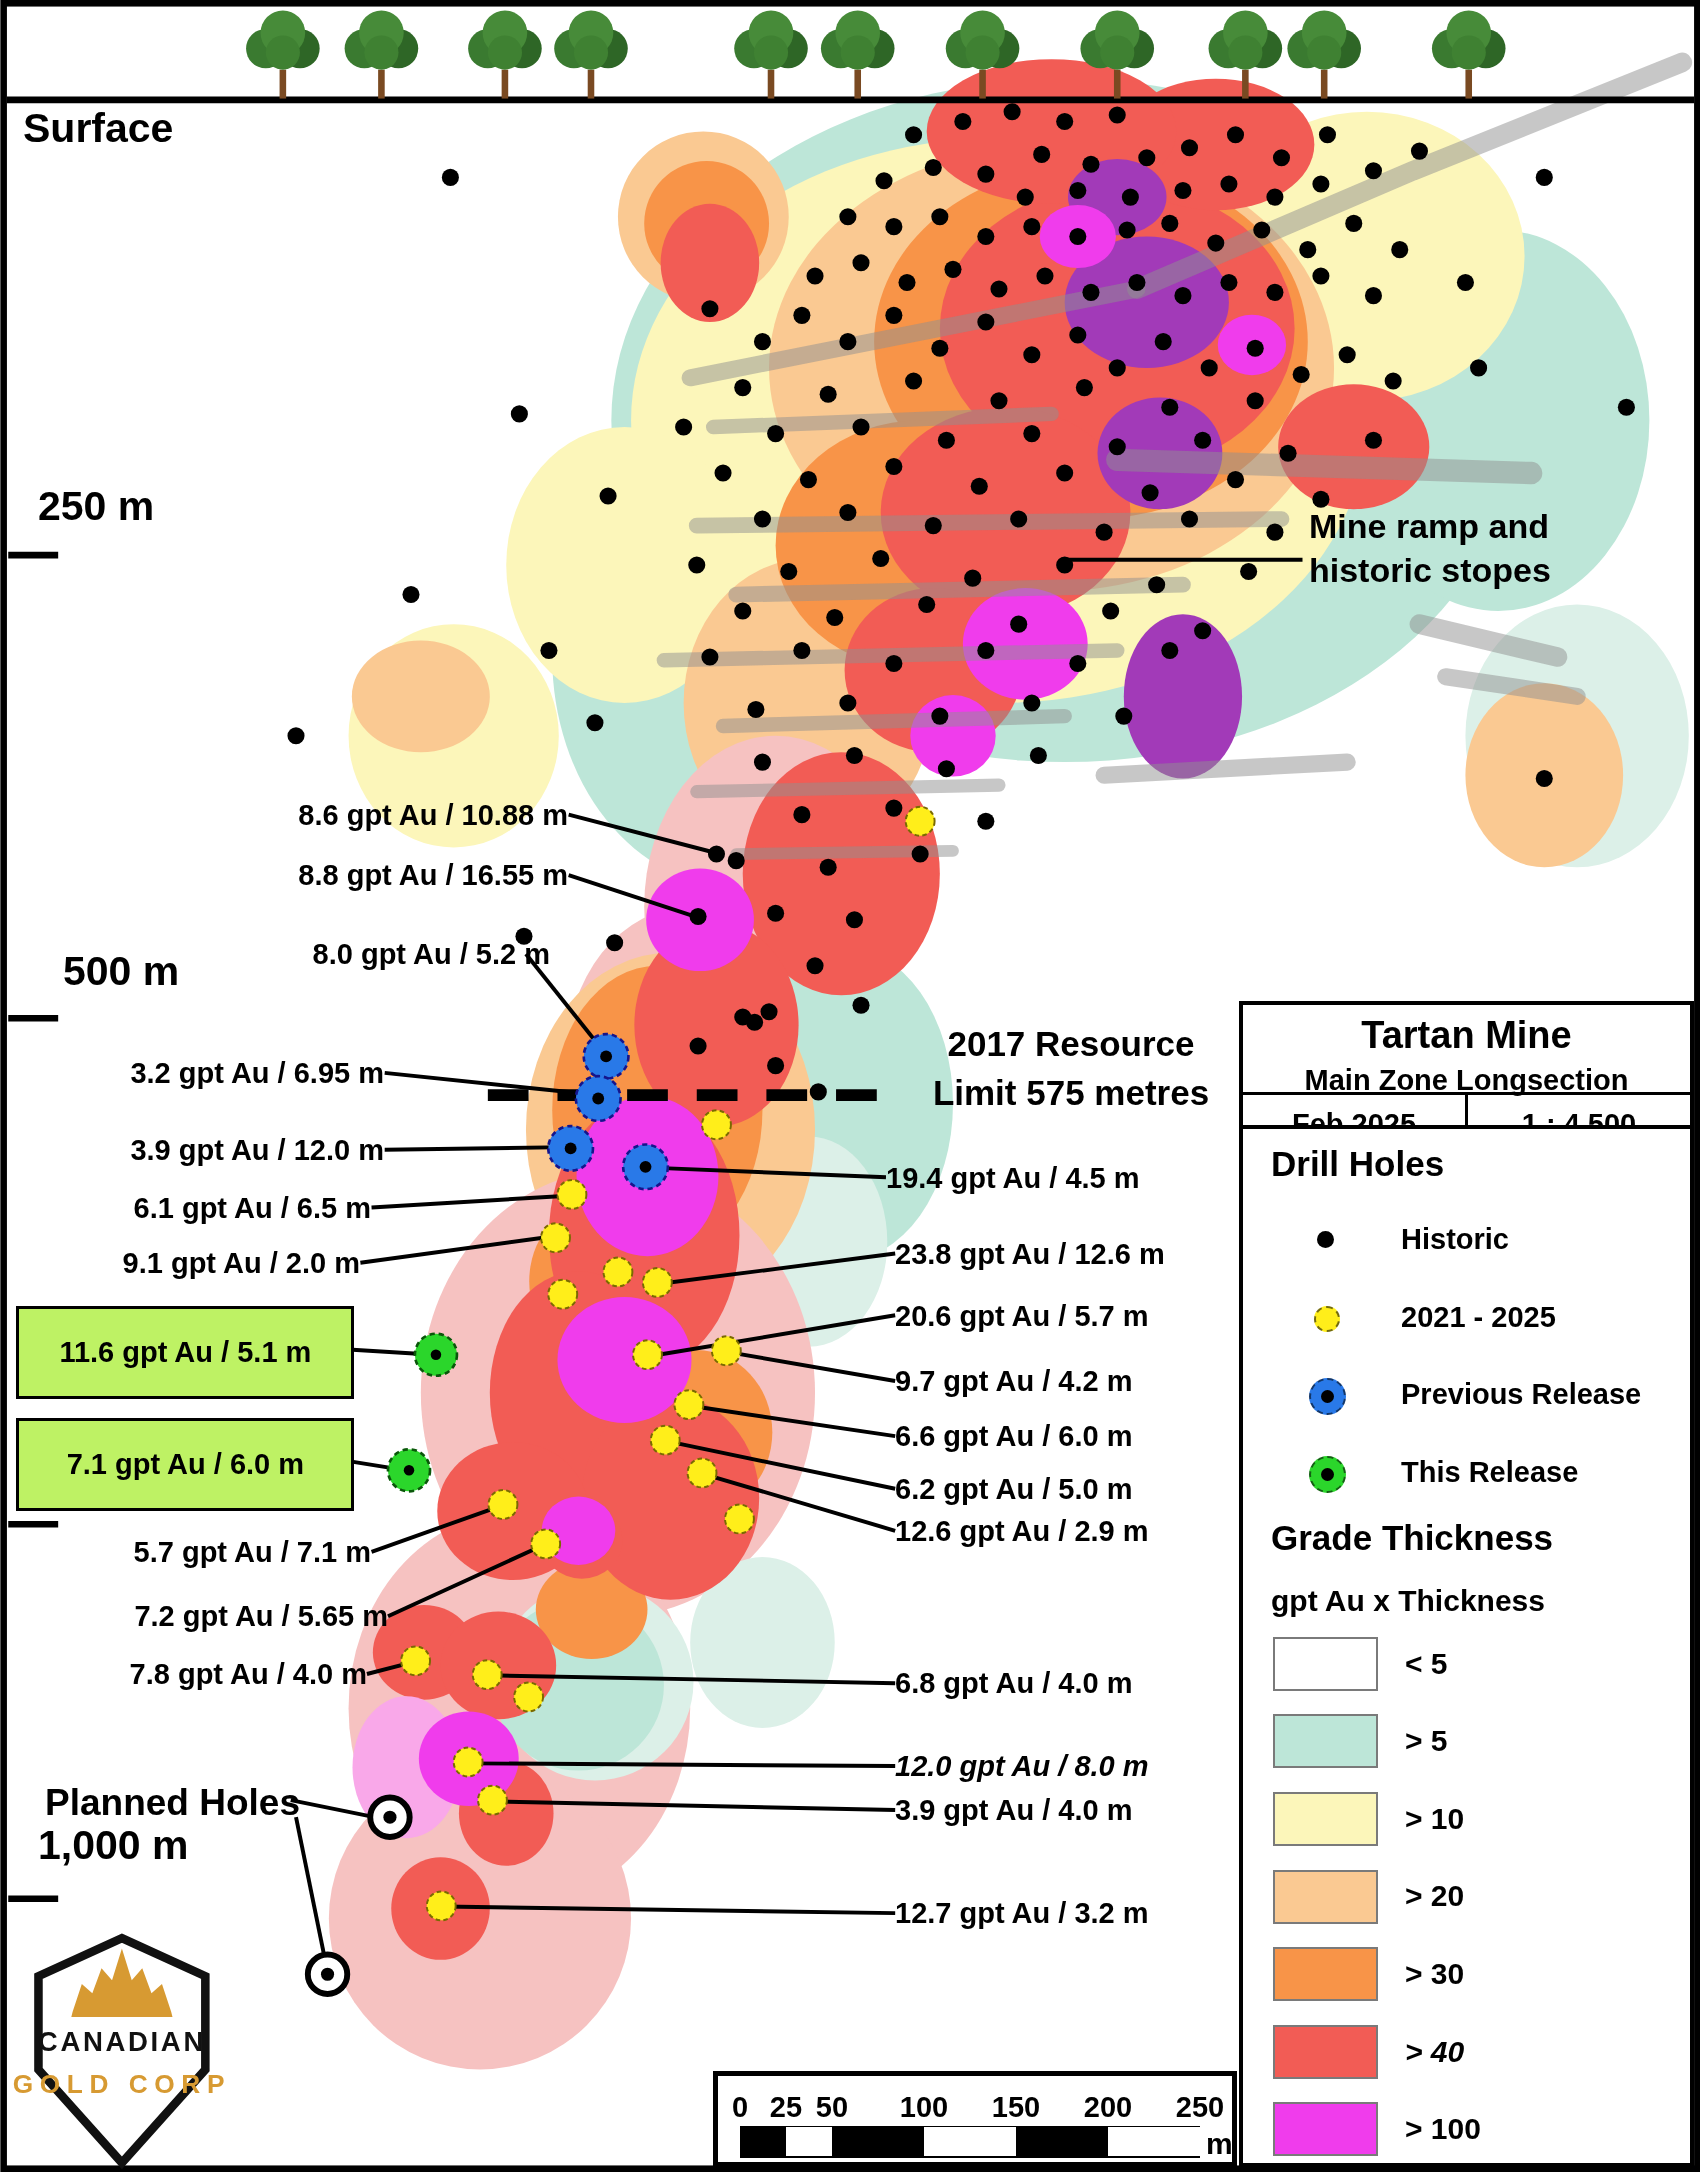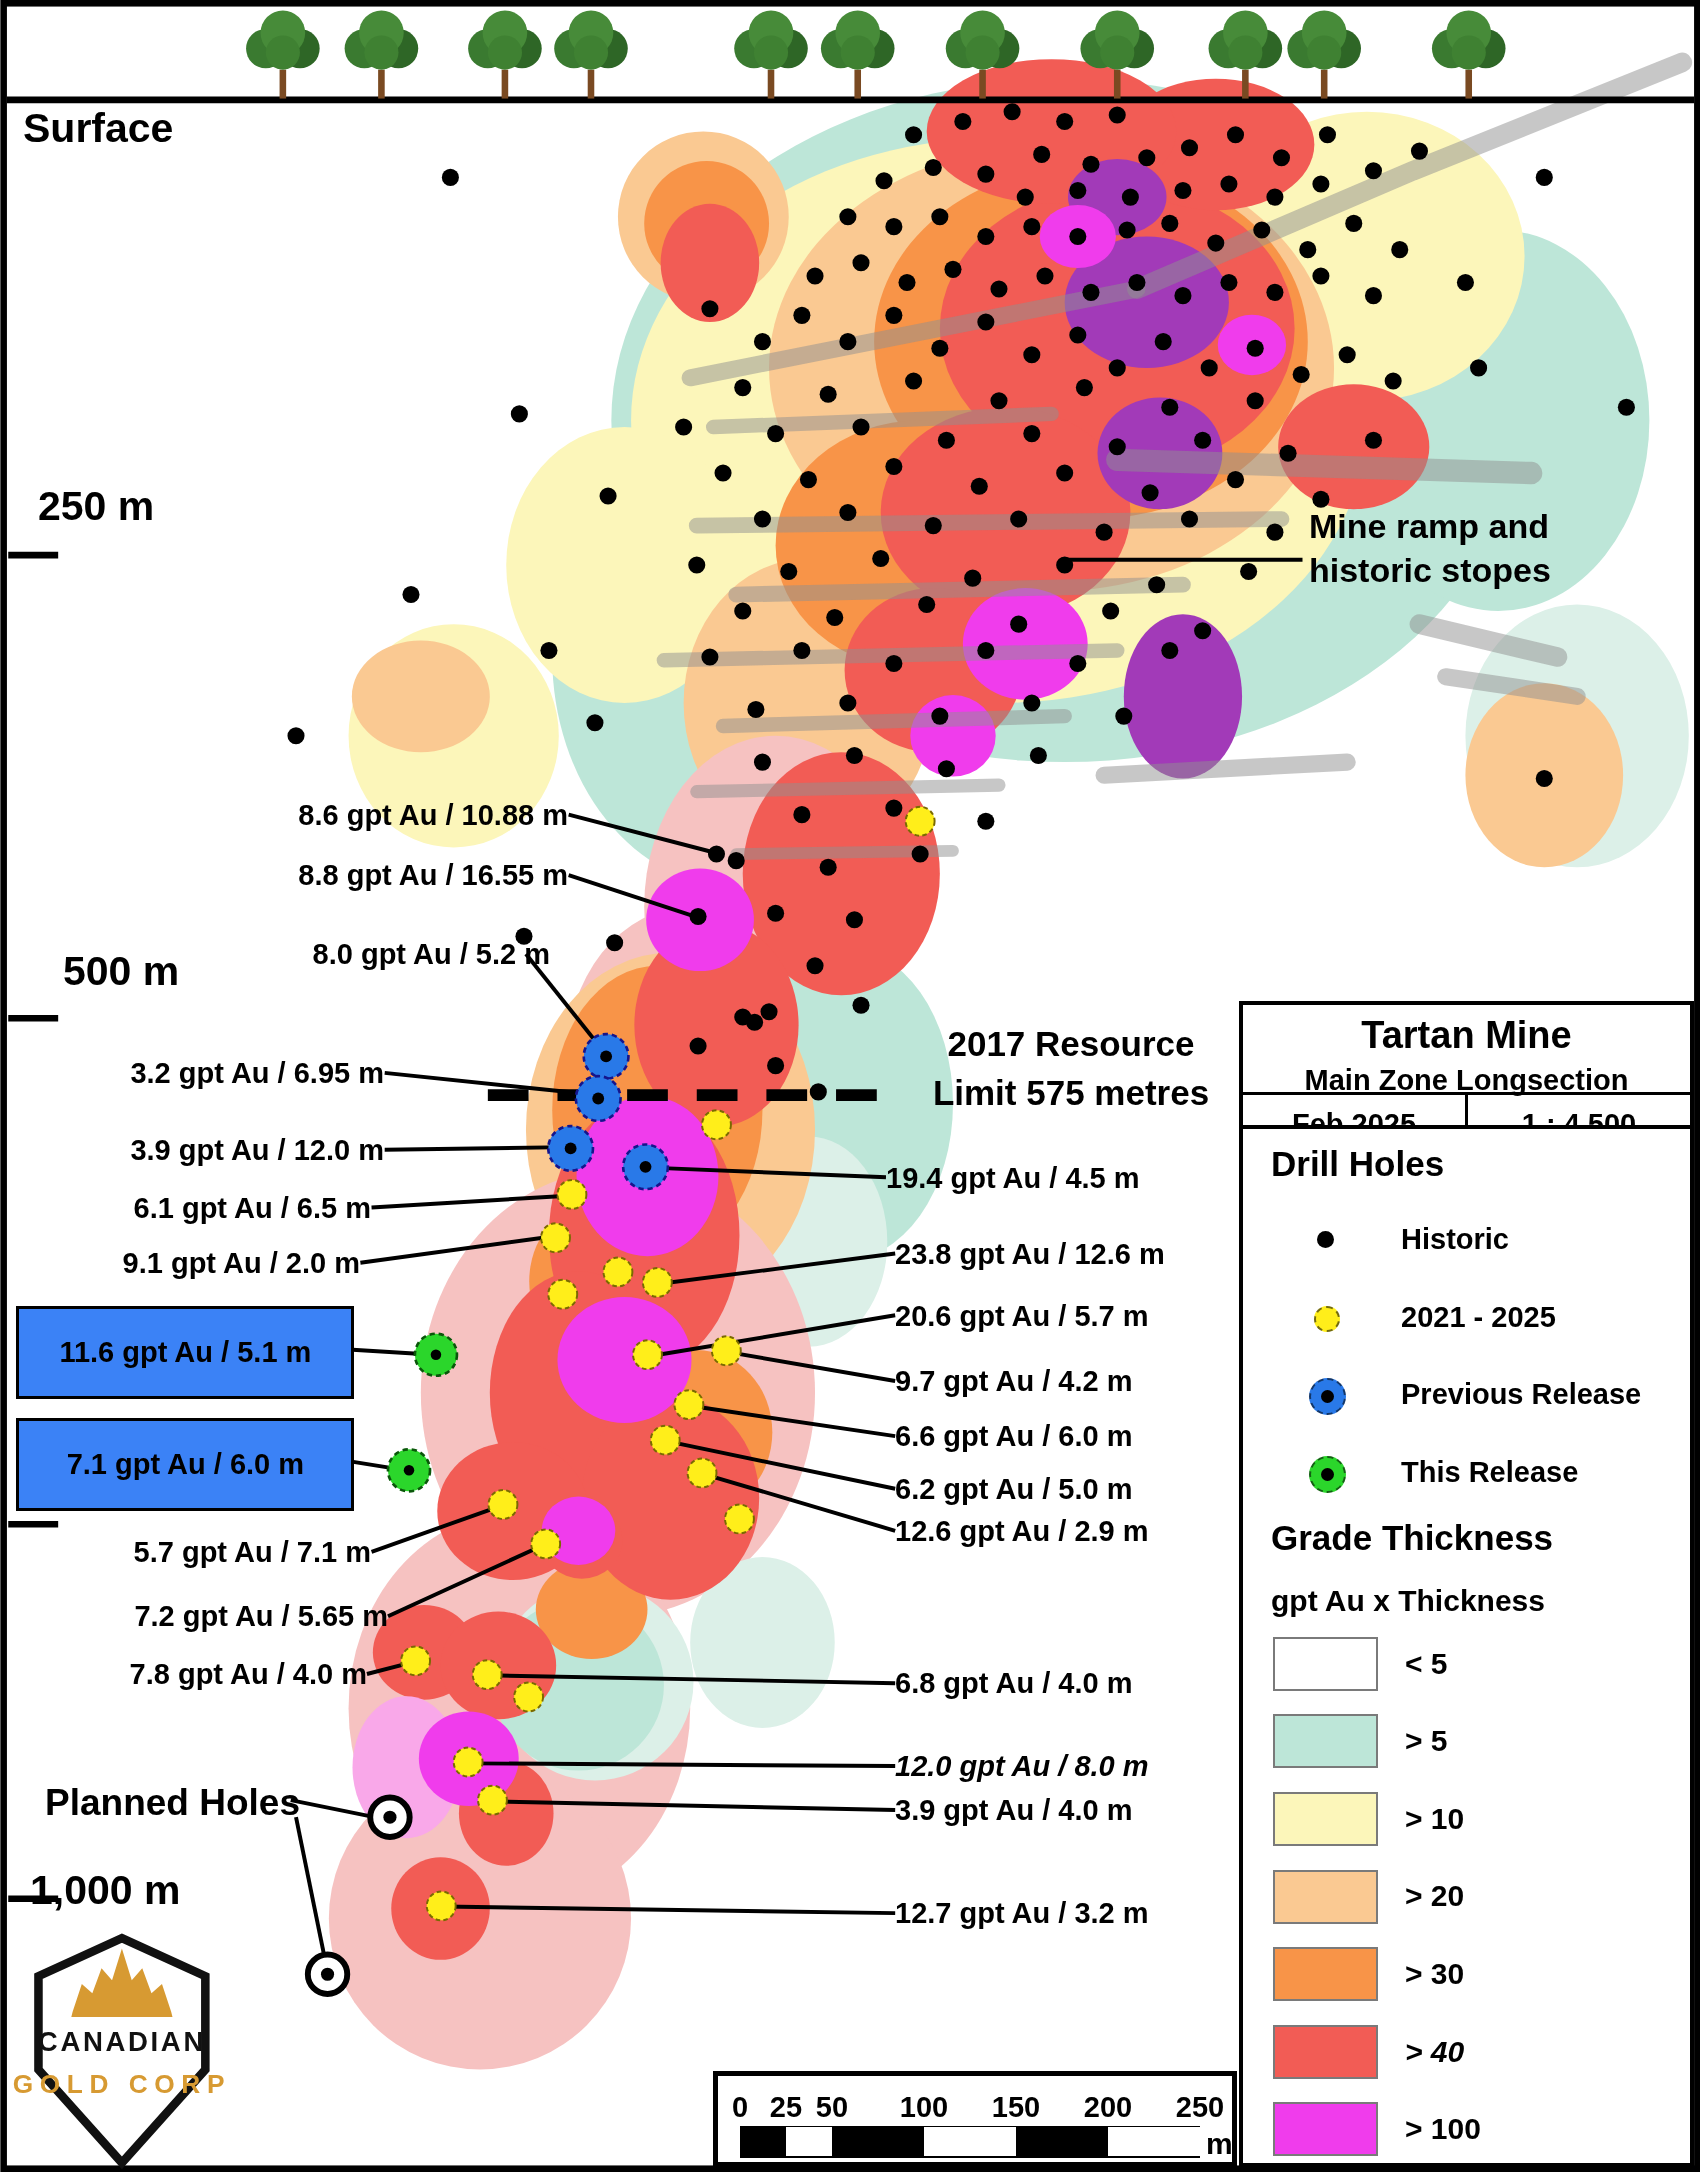--- a/index.html
+++ b/index.html
@@ -10,21 +10,21 @@
   .c-yellow{fill:#FCF6BA;} .c-porange{fill:#FAC992;}
   .c-orange{fill:#F89448;} .c-red{fill:#F25C55;}
   .c-pinkhalo{fill:#F6C2C1;} .c-purple{fill:#A23AB8;}
   .c-magenta{fill:#F03CEC;} .c-orchid{fill:#F9A8E9;}
   .ramp{stroke:#8F8F8F;stroke-opacity:.5;fill:none;stroke-linecap:round;}
   .leader{stroke:#000;stroke-width:6;fill:none;}
   .lbl{position:absolute;white-space:nowrap;line-height:1;}
   .ann{font-size:29px;}
   .ann.left{transform:translate(-100%,-50%);}
   .ann.right{transform:translateY(-50%);}
-  .ann.boxed{background:#3b82f6;border:3.3px solid #000;transform:none;
+  .ann.boxed{background:#bef264;border:3.3px solid #000;transform:none;
              display:flex;align-items:center;justify-content:center;}
   .depth{font-size:41px;transform:translateY(-50%);}
   .big{font-size:41px;}
   .res{font-size:35px;transform:translate(-50%,-50%);text-align:center;}
   .ramp-lbl{font-size:34px;}
   .planned{font-size:37px;transform:translateY(-50%);}
   .panel{position:absolute;background:#fff;border:4.6px solid #000;box-sizing:border-box;}
   #title-box .t1{font-size:38px;text-align:center;margin-top:9.2px;}
   #title-box .t2{font-size:29px;text-align:center;margin-top:6.6px;}
   #title-box .row{position:absolute;left:0;right:0;bottom:0;height:58px;border-top:3.3px solid #000;display:flex;}
@@ -536,21 +536,21 @@
         <div class="sc-seg" style="left: 114px; width: 92px; background: rgb(0, 0, 0);"></div>
         <div class="sc-seg" style="left: 206px; width: 92px; background: rgb(255, 255, 255);"></div>
         <div class="sc-seg" style="left: 298px; width: 92px; background: rgb(0, 0, 0);"></div>
         <div class="sc-seg" style="left: 390px; width: 92px; background: rgb(255, 255, 255);"></div>
       </div>
     <div class="sc-m" id="sc-unit" style="left: 488px;">m</div>
   </div>
 
 <div class="lbl depth" style="left: 38px; top: 506px;">250 m</div>
     <div class="lbl depth" style="left: 63px; top: 971px;">500 m</div>
-    <div class="lbl depth" style="left: 30px; top: 1845px; margin-top: 45px;">1,000 m</div>
+    <div class="lbl depth" style="left: 38px; top: 1845px;">1,000 m</div>
     <div class="lbl ann left" style="left: 568px; top: 815px;">8.6 gpt Au / 10.88 m</div>
     <div class="lbl ann left" style="left: 568px; top: 875px;">8.8 gpt Au / 16.55 m</div>
     <div class="lbl ann left" style="left: 550px; top: 954px;">8.0 gpt Au / 5.2 m</div>
     <div class="lbl ann left" style="left: 384px; top: 1073px;">3.2 gpt Au / 6.95 m</div>
     <div class="lbl ann left" style="left: 384px; top: 1150px;">3.9 gpt Au / 12.0 m</div>
     <div class="lbl ann left" style="left: 371px; top: 1208px;">6.1 gpt Au / 6.5 m</div>
     <div class="lbl ann left" style="left: 360px; top: 1263px;">9.1 gpt Au / 2.0 m</div>
     <div class="lbl ann boxed" style="left: 16.4px; top: 1306px; width: 332px; height: 87px;">11.6 gpt Au / 5.1 m</div>
     <div class="lbl ann boxed" style="left: 16.4px; top: 1418px; width: 332px; height: 87px;">7.1 gpt Au / 6.0 m</div>
     <div class="lbl ann left" style="left: 371px; top: 1552px;">5.7 gpt Au / 7.1 m</div>

